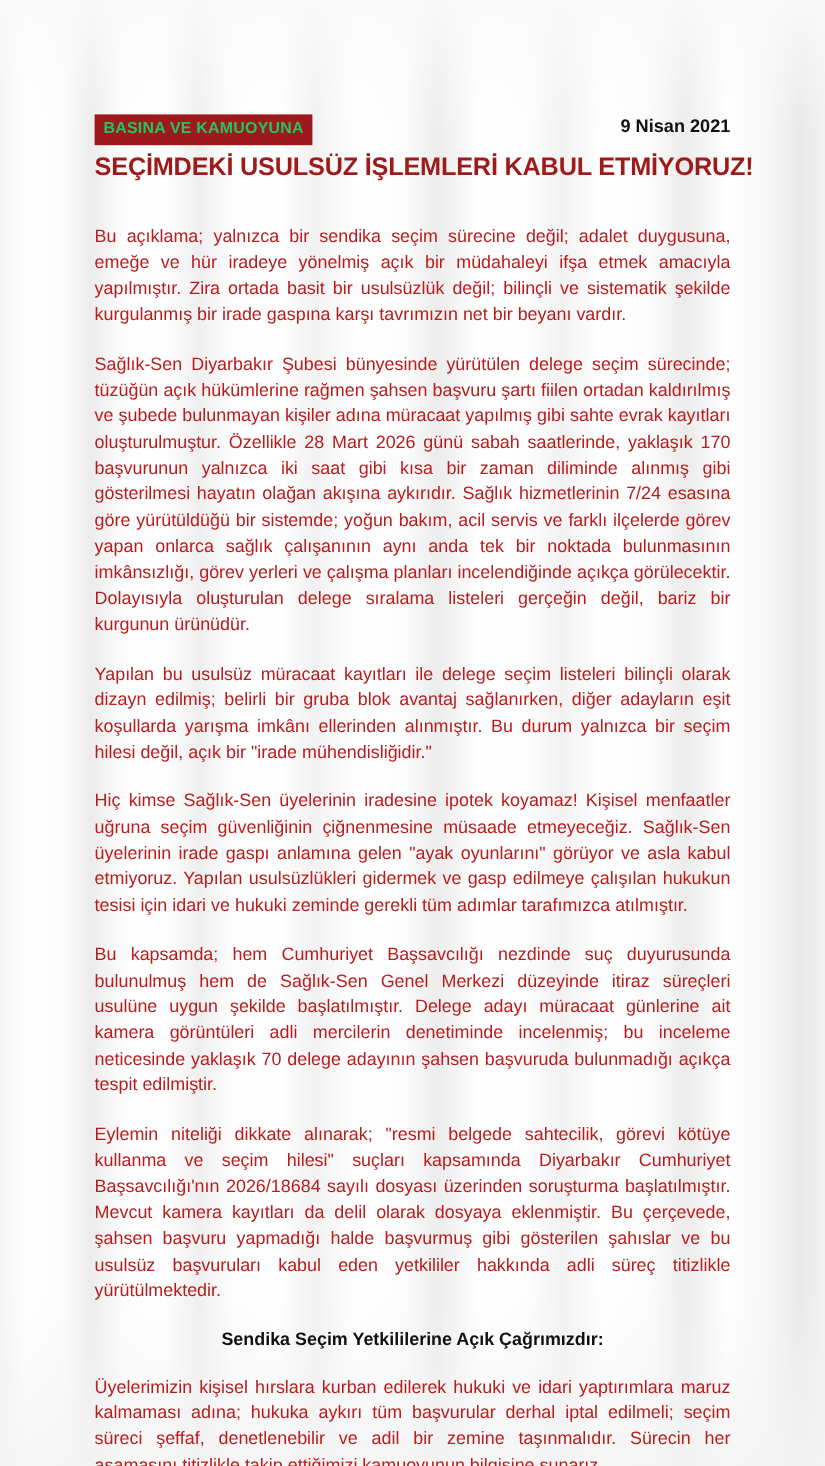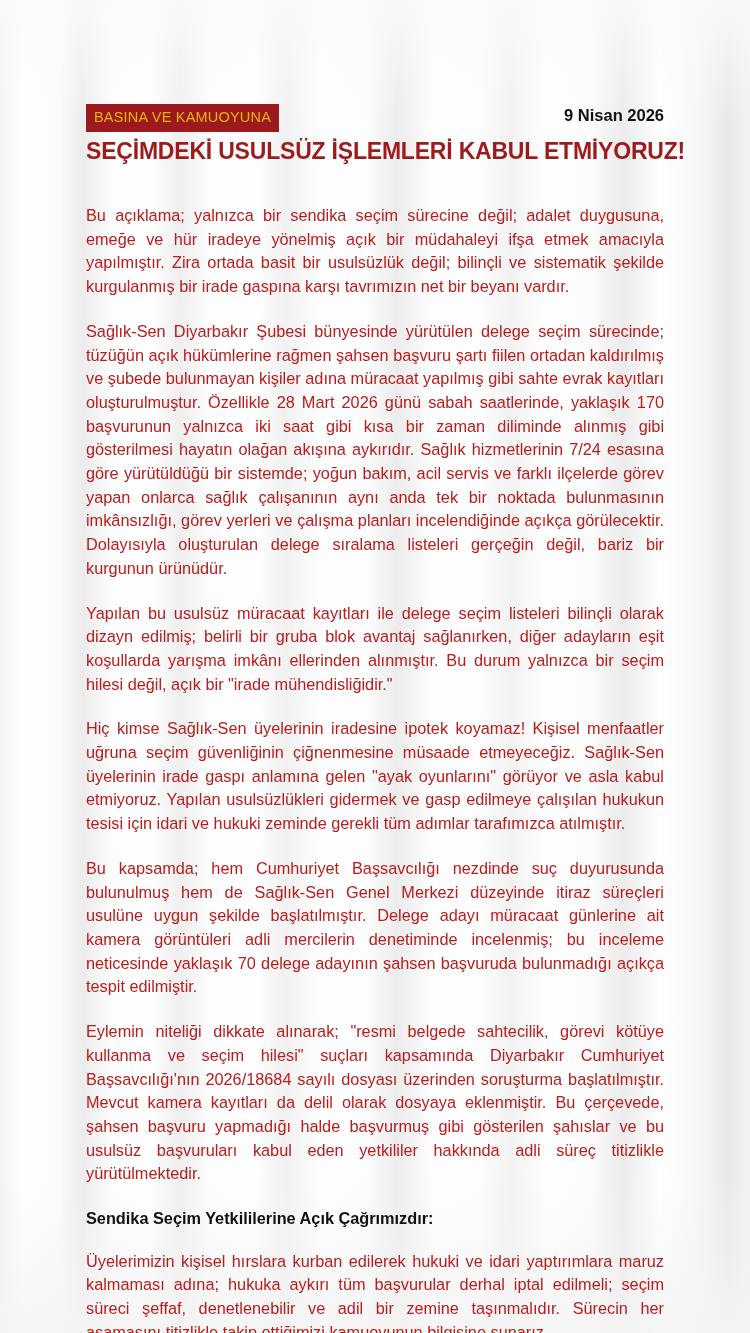--- a/index.html
+++ b/index.html
@@ -79,23 +79,23 @@
     width: 578px;
   }
   .header-top {
     display: flex;
     align-items: flex-start;
     justify-content: space-between;
   }
   .kicker-badge {
     display: inline-block;
     background: #9c1a1d;
-    color: #eab308;
+    color: #22c55e;
     font-size: 14.5px;
-    font-weight: 400;
+    font-weight: 700;
     letter-spacing: .2px;
     line-height: 1;
     padding: 6px 8px 7px 8px;
     white-space: nowrap;
   }
   .doc-date {
     font-size: 16.5px;
     font-weight: 700;
     color: #111111;
     line-height: 1;
@@ -124,39 +124,39 @@
     font-size: 16.3px;
     line-height: 1.455;
     color: #b91c1c;
     text-align: justify;
     text-justify: inter-word;
     hyphens: manual;
   }
   .para:last-child { margin-bottom: 0; }
   .para.callout {
     font-weight: 700;
-    text-align: left;
+    text-align: center;
     margin-bottom: 19px;
     color: #111111;
   }
 </style>
 </head>
 <body>
 
 <div class="page">
 
   <div class="paper-texture"></div>
   <div class="paper-vignette"></div>
 
   <div class="content">
 
     <div class="header">
       <div class="header-top">
         <span class="kicker-badge">BASINA VE KAMUOYUNA</span>
-        <span class="doc-date">9 Nisan 2026</span>
+        <span class="doc-date">9 Nisan 2021</span>
       </div>
       <h1 class="headline">SEÇİMDEKİ USULSÜZ İŞLEMLERİ KABUL ETMİYORUZ!</h1>
     </div>
 
     <div class="body-block">
       <p class="para">Bu açıklama; yalnızca bir sendika seçim sürecine değil; adalet duygusuna, emeğe ve hür iradeye yönelmiş açık bir müdahaleyi ifşa etmek amacıyla yapılmıştır. Zira ortada basit bir usulsüzlük değil; bilinçli ve sistematik şekilde kurgulanmış bir irade gaspına karşı tavrımızın net bir beyanı vardır.</p>
       <p class="para">Sağlık-Sen Diyarbakır Şubesi bünyesinde yürütülen delege seçim sürecinde; tüzüğün açık hükümlerine rağmen şahsen başvuru şartı fiilen ortadan kaldırılmış ve şubede bulunmayan kişiler adına müracaat yapılmış gibi sahte evrak kayıtları oluşturulmuştur. Özellikle 28 Mart 2026 günü sabah saatlerinde, yaklaşık 170 başvurunun yalnızca iki saat gibi kısa bir zaman diliminde alınmış gibi gösterilmesi hayatın olağan akışına aykırıdır. Sağlık hizmetlerinin 7/24 esasına göre yürütüldüğü bir sistemde; yoğun bakım, acil servis ve farklı ilçelerde görev yapan onlarca sağlık çalışanının aynı anda tek bir noktada bulunmasının imkânsızlığı, görev yerleri ve çalışma planları incelendiğinde açıkça görülecektir. Dolayısıyla oluşturulan delege sıralama listeleri gerçeğin değil, bariz bir kurgunun ürünüdür.</p>
       <p class="para">Yapılan bu usulsüz müracaat kayıtları ile delege seçim listeleri bilinçli olarak dizayn edilmiş; belirli bir gruba blok avantaj sağlanırken, diğer adayların eşit koşullarda yarışma imkânı ellerinden alınmıştır. Bu durum yalnızca bir seçim hilesi değil, açık bir "irade mühendisliğidir."</p>
       <p class="para">Hiç kimse Sağlık-Sen üyelerinin iradesine ipotek koyamaz! Kişisel menfaatler uğruna seçim güvenliğinin çiğnenmesine müsaade etmeyeceğiz. Sağlık-Sen üyelerinin irade gaspı anlamına gelen "ayak oyunlarını" görüyor ve asla kabul etmiyoruz. Yapılan usulsüzlükleri gidermek ve gasp edilmeye çalışılan hukukun tesisi için idari ve hukuki zeminde gerekli tüm adımlar tarafımızca atılmıştır.</p>
       <p class="para">Bu kapsamda; hem Cumhuriyet Başsavcılığı nezdinde suç duyurusunda bulunulmuş hem de Sağlık-Sen Genel Merkezi düzeyinde itiraz süreçleri usulüne uygun şekilde başlatılmıştır. Delege adayı müracaat günlerine ait kamera görüntüleri adli mercilerin denetiminde incelenmiş; bu inceleme neticesinde yaklaşık 70 delege adayının şahsen başvuruda bulunmadığı açıkça tespit edilmiştir.</p>

